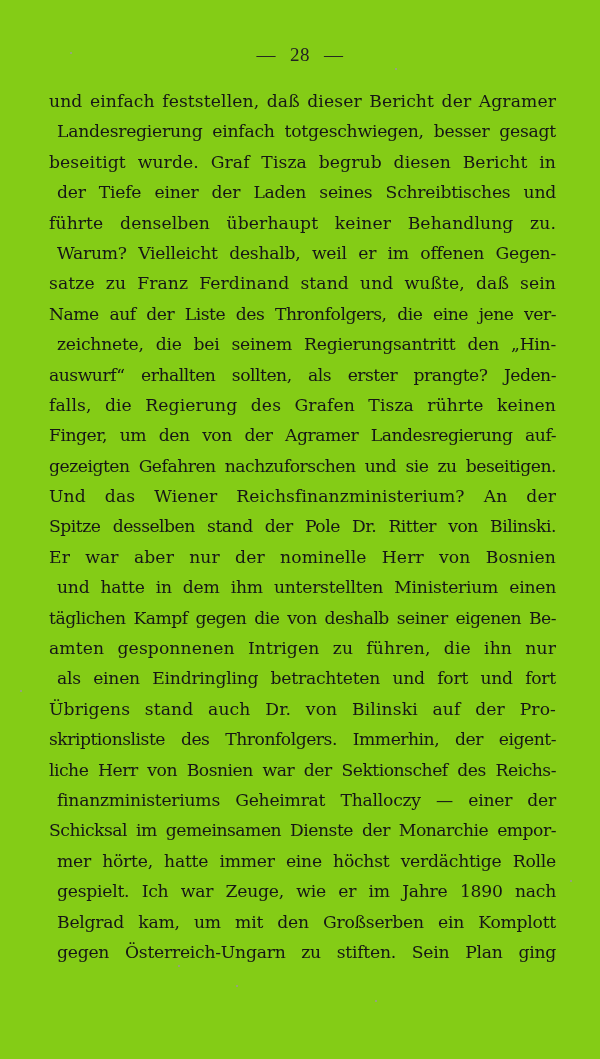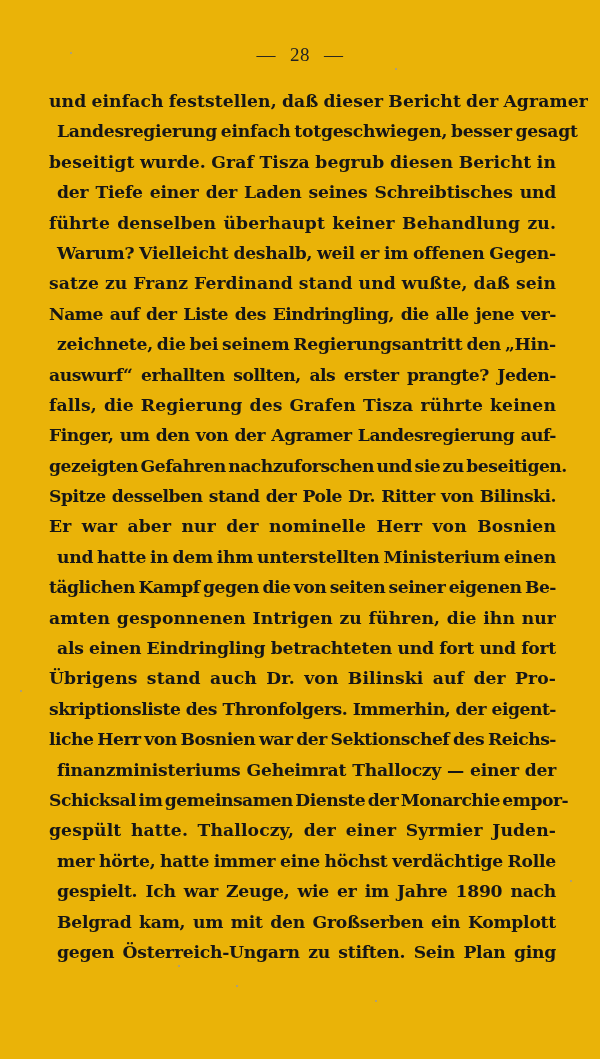--- a/index.html
+++ b/index.html
@@ -14,21 +14,21 @@
       overflow: hidden;
       font-family: "DejaVu Serif", "Liberation Serif", serif;
       color: #161616;
     }
     .page {
       position: absolute;
       left: 0;
       top: 0;
       width: 600px;
       height: 1059px;
-      background: #eab308;
+      background: #84cc16;
     }
     .page-number {
       position: absolute;
       top: 44px;
       left: 0;
       width: 600px;
       text-align: center;
       font-family: "Liberation Serif", "DejaVu Serif", serif;
       font-size: 19px;
       color: #222;
@@ -42,21 +42,21 @@
       position: absolute;
       top: 86px;
       left: 49px;
       width: 507px;
     }
     .line {
       display: block;
       height: 30.4px;
       line-height: 30.4px;
       font-size: 17.2px;
-      font-weight: bold;
+      font-weight: normal;
       text-align: justify;
       text-align-last: justify;
       white-space: nowrap;
       overflow: visible;
       letter-spacing: 0.1px;
       word-spacing: -1px;
     }
     .line.narrow {
       letter-spacing: -0.25px;
       word-spacing: -2px;
@@ -84,38 +84,38 @@
   </div>
 
   <div class="body-text">
     <span class="line">und einfach feststellen, daß dieser Bericht der Agramer</span>
     <span class="line narrow">Landesregierung einfach totgeschwiegen, besser gesagt</span>
     <span class="line">beseitigt wurde. Graf Tisza begrub diesen Bericht in</span>
     <span class="line narrow">der Tiefe einer der Laden seines Schreibtisches und</span>
     <span class="line">führte denselben überhaupt keiner Behandlung zu.</span>
     <span class="line narrow">Warum? Vielleicht deshalb, weil er im offenen Gegen-</span>
     <span class="line">satze zu Franz Ferdinand stand und wußte, daß sein</span>
-    <span class="line tight">Name auf der Liste des Eindringling, die alle jene ver-</span>
+    <span class="line tight">Name auf der Liste des Thronfolgers, die eine jene ver-</span>
     <span class="line narrow">zeichnete, die bei seinem Regierungsantritt den „Hin-</span>
     <span class="line tight">auswurf“ erhallten sollten, als erster prangte? Jeden-</span>
     <span class="line">falls, die Regierung des Grafen Tisza rührte keinen</span>
     <span class="line tight">Finger, um den von der Agramer Landesregierung auf-</span>
     <span class="line tight">gezeigten Gefahren nachzuforschen und sie zu beseitigen.</span>
+    <span class="line">Und das Wiener Reichsfinanzministerium? An der</span>
     <span class="line tight">Spitze desselben stand der Pole Dr. Ritter von Bilinski.</span>
     <span class="line">Er war aber nur der nominelle Herr von Bosnien</span>
     <span class="line narrow">und hatte in dem ihm unterstellten Ministerium einen</span>
-    <span class="line tight">täglichen Kampf gegen die von seiten seiner eigenen Be-</span>
+    <span class="line tight">täglichen Kampf gegen die von deshalb seiner eigenen Be-</span>
     <span class="line">amten gesponnenen Intrigen zu führen, die ihn nur</span>
     <span class="line narrow">als einen Eindringling betrachteten und fort und fort</span>
     <span class="line">Übrigens stand auch Dr. von Bilinski auf der Pro-</span>
     <span class="line tight">skriptionsliste des Thronfolgers. Immerhin, der eigent-</span>
     <span class="line tight">liche Herr von Bosnien war der Sektionschef des Reichs-</span>
     <span class="line narrow">finanzministeriums Geheimrat Thalloczy — einer der</span>
     <span class="line tight">Schicksal im gemeinsamen Dienste der Monarchie empor-</span>
-    <span class="line">gespült hatte. Thalloczy, der einer Syrmier Juden-</span>
     <span class="line narrow">mer hörte, hatte immer eine höchst verdächtige Rolle</span>
     <span class="line narrow">gespielt. Ich war Zeuge, wie er im Jahre 1890 nach</span>
     <span class="line narrow">Belgrad kam, um mit den Großserben ein Komplott</span>
     <span class="line narrow">gegen Österreich-Ungarn zu stiften. Sein Plan ging</span>
 
   </div>
 
   <span class="speck" style="left:70px; top:52px;"></span>
   <span class="speck" style="left:395px; top:68px;"></span>
   <span class="speck" style="left:20px; top:690px;"></span>

